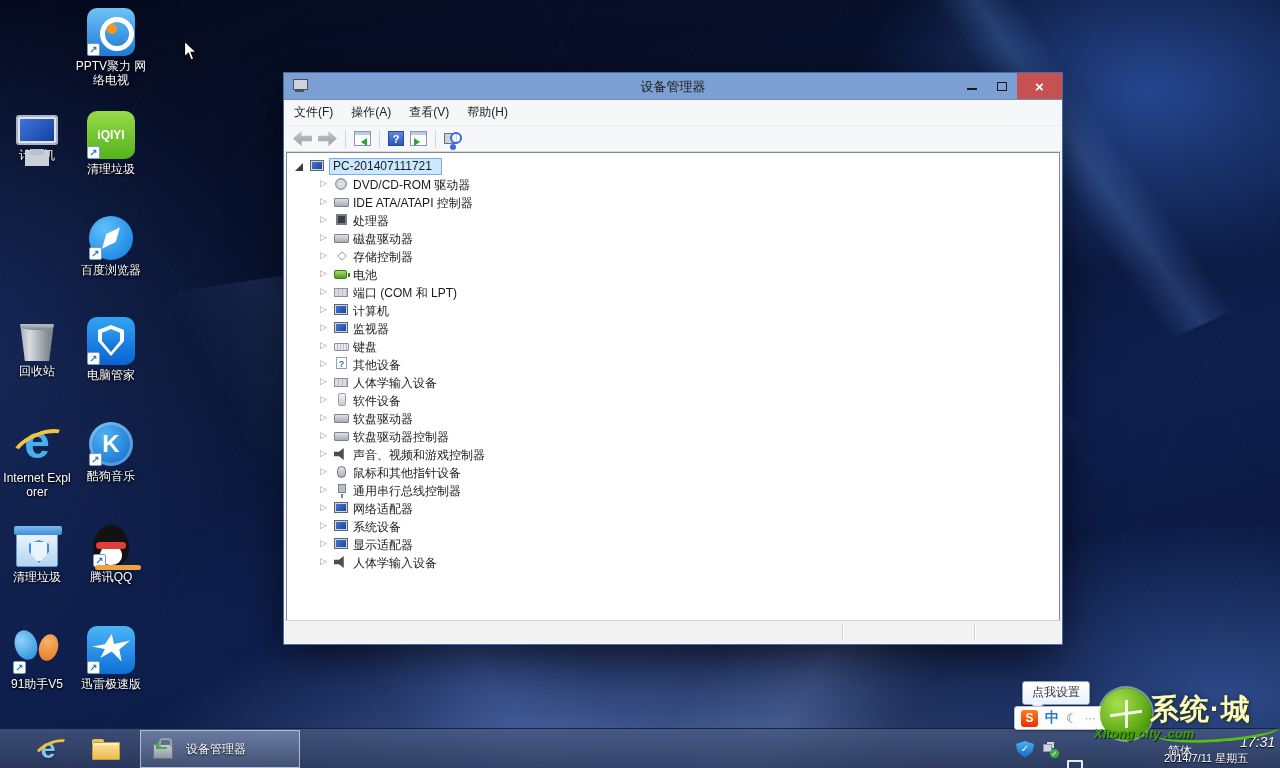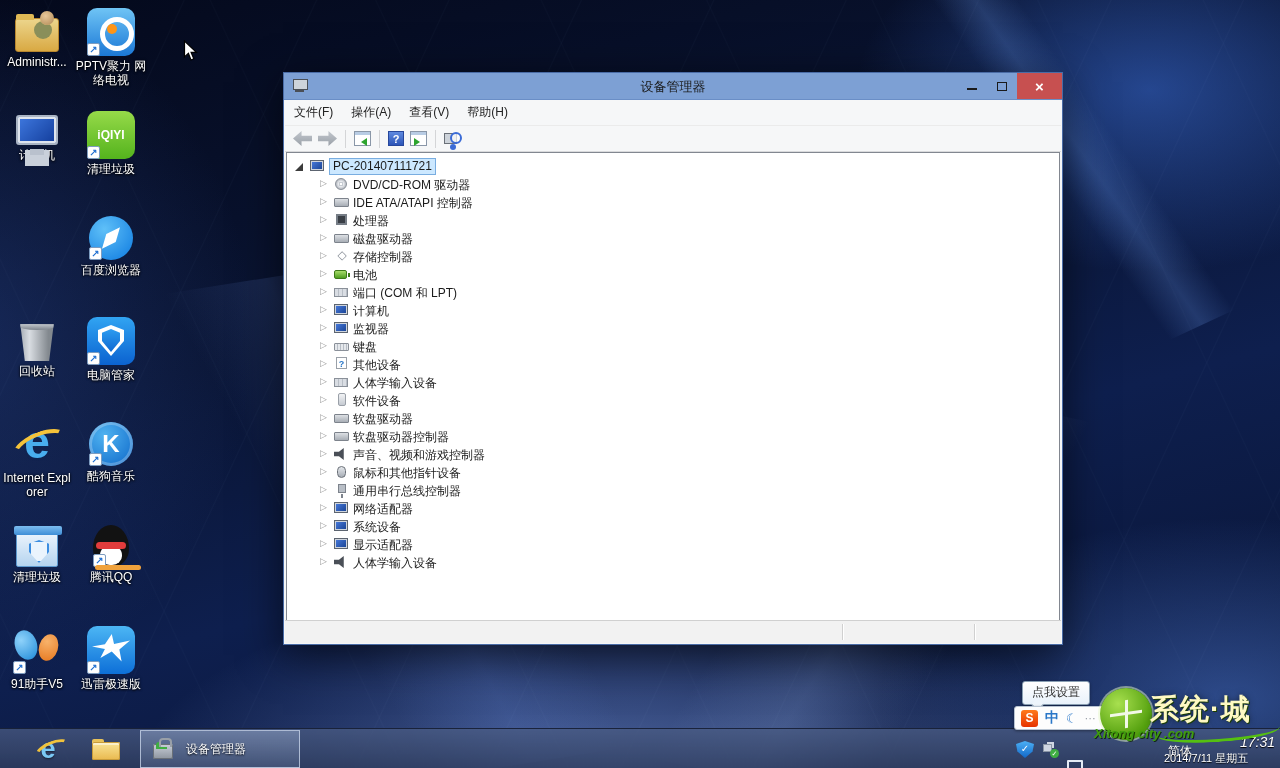--- a/index.html
+++ b/index.html
@@ -150,21 +150,21 @@
 
   #treepanel { position:absolute; left:2px; top:79px; width:774px; height:469px; background:#fff;
       border:1px solid #828790; overflow:hidden; padding-top:4px; }
   .trow { position:relative; height:18px; font-size:12px; color:#1b1b1b; }
   .trow .arrow { position:absolute; left:33px; top:4px; width:8px; height:8px; color:#9a9a9a; font-size:9px; line-height:8px; }
   .trow.root .arrow { left:8px; top:6px; width:0; height:0; border:4px solid transparent;
       border-right-color:#3c3c3c; border-bottom-color:#3c3c3c; }
   .ticon { position:absolute; left:47px; top:2px; width:16px; height:14px; }
   .trow.root .ticon { left:23px; }
   .tlabel { position:absolute; left:66px; top:2px; white-space:nowrap; }
-  .trow.root .tlabel { left:42px; top:1px; background:#cce8ff; border:1px solid #79ade0; padding:0 3px 1px 3px; }
+  .trow.root .tlabel { left:42px; top:1px; background:#cce8ff; border:1px solid #79ade0; padding:0 9px 1px 3px; }
 
   
   .t-monitor { border:1px solid #5c6470; background:linear-gradient(135deg,#4a7de0,#17408f); width:14px; height:11px;
       box-shadow:inset 0 0 0 1px #cfd5dd; margin-top:1px; }
   .t-drive { width:15px; height:9px; margin-top:3px; border:1px solid #7d838c; border-radius:1px;
       background:linear-gradient(180deg,#dde0e4,#a8aeb6); }
   .t-disc { width:12px; height:12px; border-radius:50%; border:1px solid #8a9099; margin:1px 0 0 1px;
       background:radial-gradient(circle,#fff 15%,#c7ccd2 16% 35%,#e8eaee 36%,#9aa0a8 90%); }
   .t-chip { width:11px; height:11px; margin:1px 0 0 2px; background:#3a3f46; box-shadow:inset 0 0 0 2px #767d86; }
   .t-storage { color:#8a9099; font-size:12px; line-height:13px; text-align:center; }
@@ -278,24 +278,20 @@
 <body>
 
 <div id="wallpaper">
   <div class="streak" id="streak1"></div>
   <div class="streak" id="streak2"></div>
   <div class="streak" id="streak3"></div>
   <div id="weblines"></div>
 </div>
 
 <div id="desktop-icons">
-    <div class="dcell" style="left: 1px; top: 8px;">
-      <div class="dart di-administrator"></div>
-      <div class="dlabel">Administr...</div>
-    </div>
     <div class="dcell" style="left: 75px; top: 8px;">
       <div class="dart di-pptv">
         <div class="badge">↗</div>
       </div>
       <div class="dlabel">PPTV聚力 网络电视</div>
     </div>
     <div class="dcell" style="left: 1px; top: 111px;">
       <div class="dart di-computer"></div>
       <div class="dlabel">计算机</div>
     </div>

